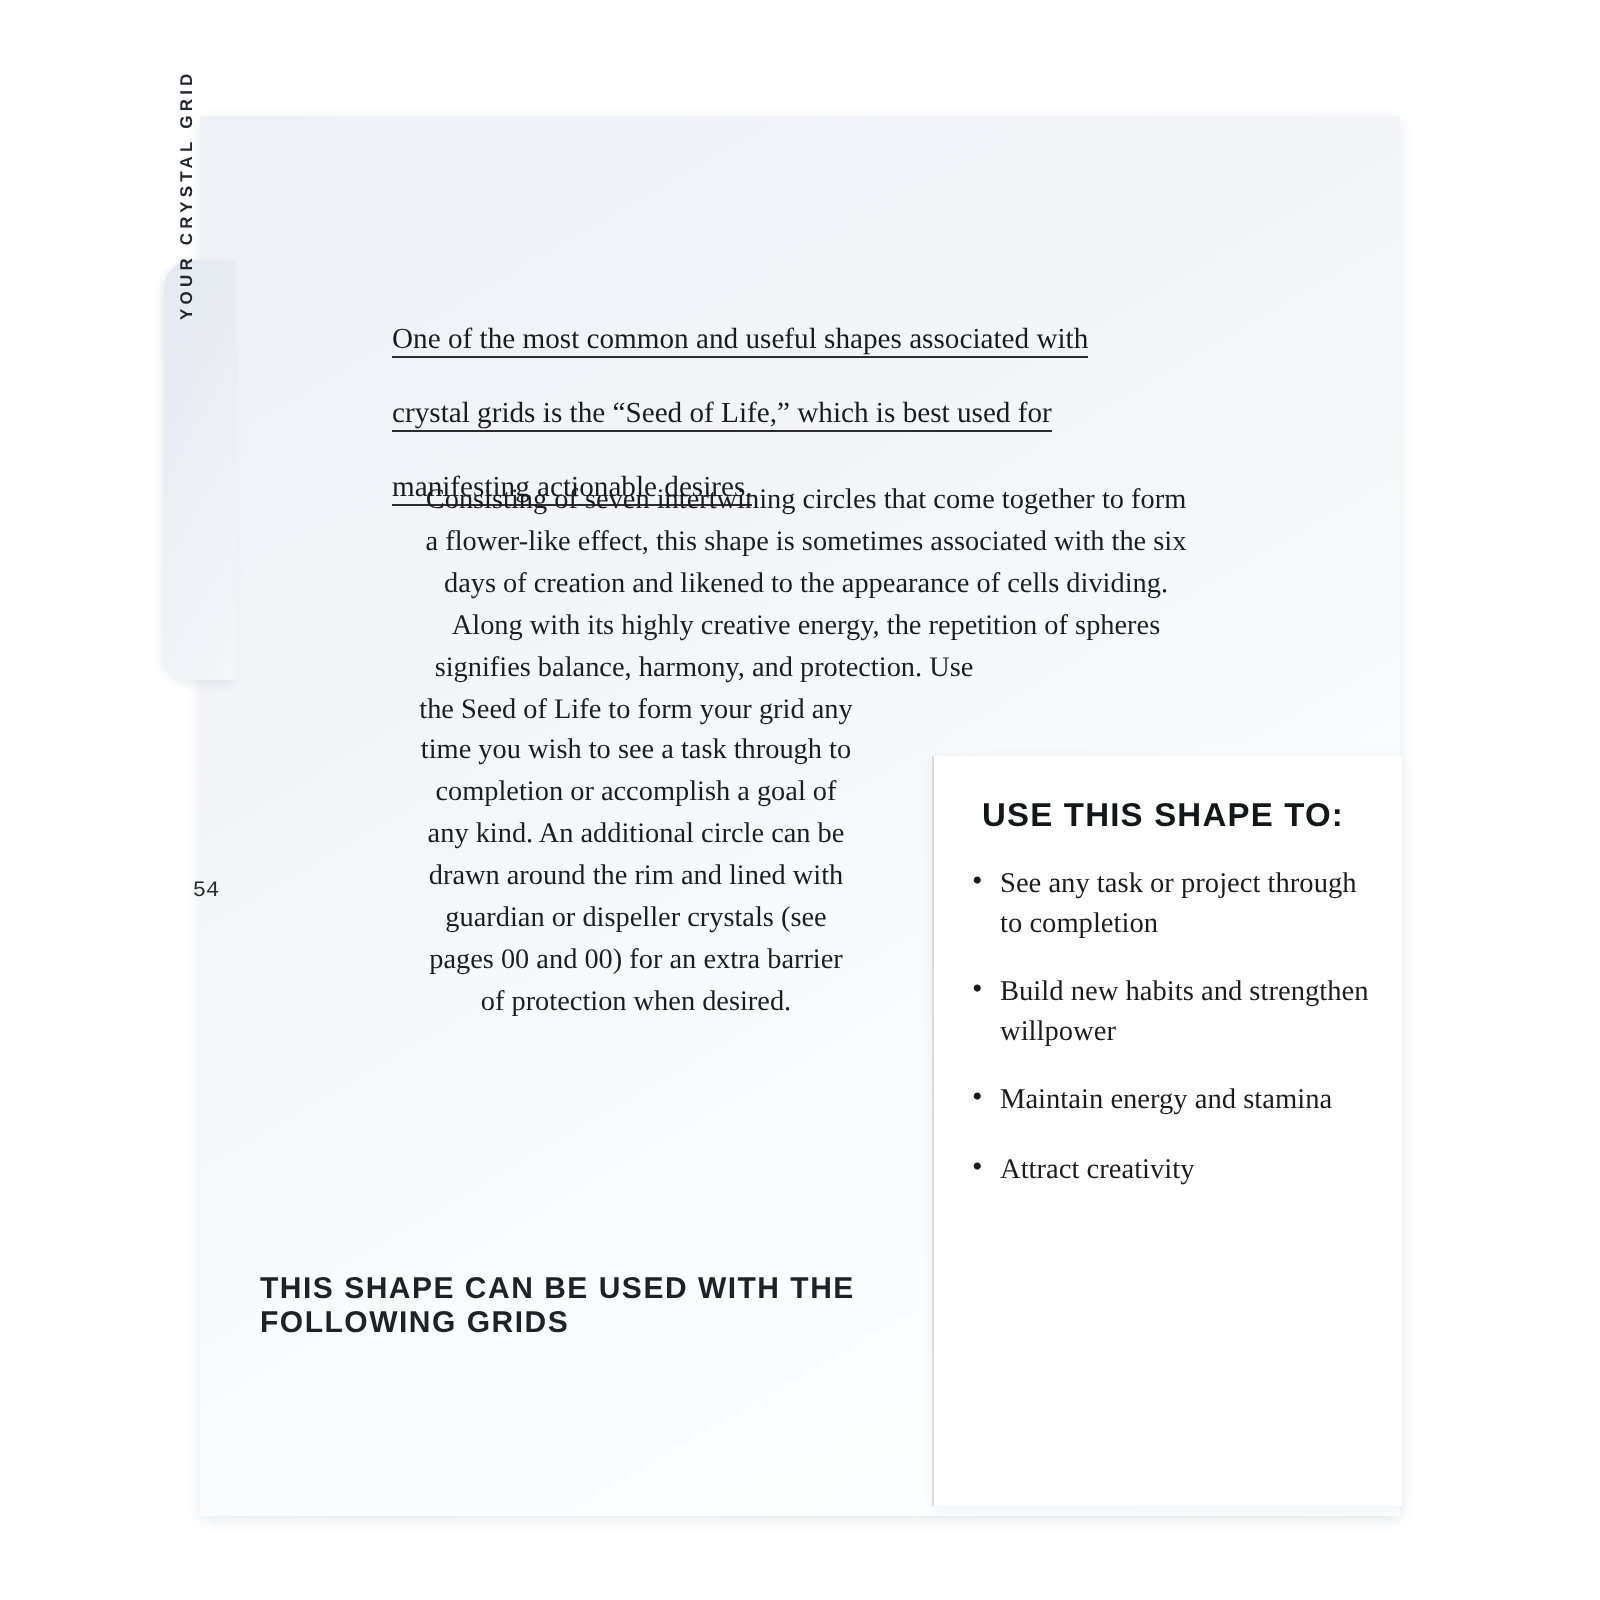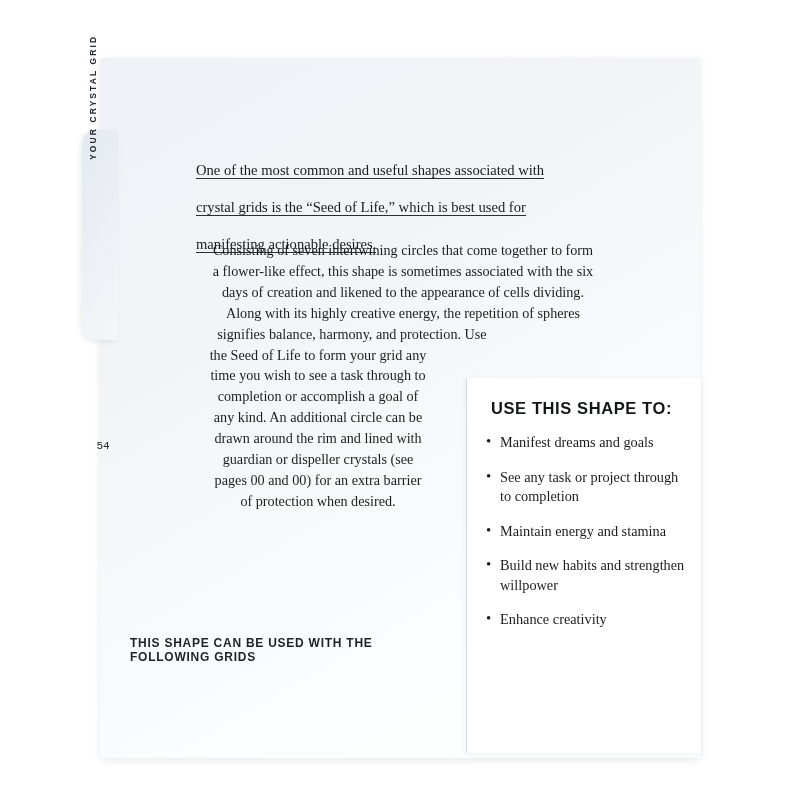--- a/index.html
+++ b/index.html
@@ -181,21 +181,21 @@
 
   
   .footer-block {
     position: absolute;
     left: 130px;
     top: 636px;
     width: 310px;
   }
   .footer-head {
     font-family: "Liberation Sans", sans-serif;
-    font-size: 12px;
+    font-size: 15px;
     font-weight: 700;
     letter-spacing: 0.75px;
     color: #1e2126;
     margin-bottom: 11px;
   }
   .footer-list {
     margin: 0;
     padding: 0 0 0 26px;
     list-style: none;
   }
@@ -231,25 +231,24 @@
   </div>
 
   <div class="body-copy">
     <div class="shape" id="ragged" style="shape-outside: polygon(100% 0px, 100% 100%, 0px 100%, 0px 125px, 40% 125px, 40% 104px, 100% 104px); width: 170px; height: 270px;"></div>
     <p>Consisting of seven intertwining circles that come together to form a flower-like effect, this shape is sometimes associated with the six days of creation and likened to the appearance of cells dividing. Along with its highly creative energy, the repetition of spheres signifies balance, harmony, and protection. Use the Seed of Life to form your grid any time you wish to see a task through to completion or accomplish a goal of any kind. An additional circle can be drawn around the rim and lined with guardian or dispeller crystals (see pages 00 and 00) for an extra barrier of protection when desired.</p>
   </div>
 
   <div class="callout">
     <div class="callout-title">USE THIS SHAPE TO:</div>
     <ul class="callout-list">
-      <li>Manifest dreams and goals</li>
       <li>See any task or project through to completion</li>
+      <li>Build new habits and strengthen willpower</li>
       <li>Maintain energy and stamina</li>
-      <li>Build new habits and strengthen willpower</li>
-      <li>Enhance creativity</li>
+      <li>Attract creativity</li>
     </ul>
   </div>
 
   <div class="footer-block">
     <div class="footer-head">THIS SHAPE CAN BE USED WITH THE FOLLOWING GRIDS</div>
   </div>
 
 </div>
 
 </body></html>

